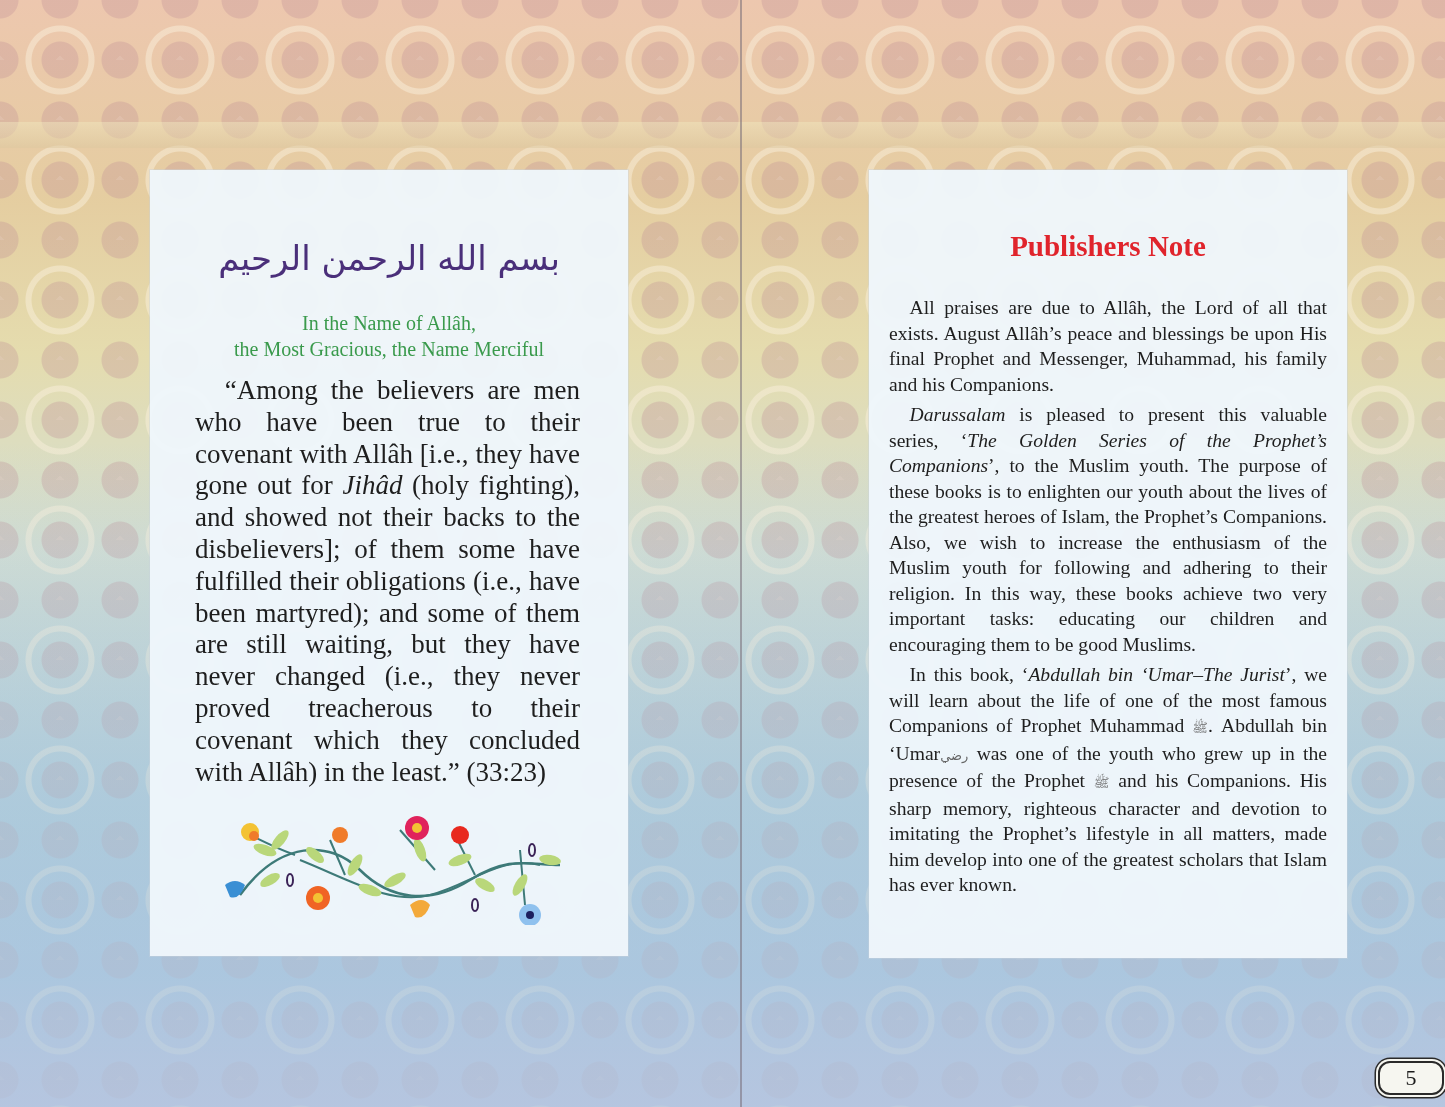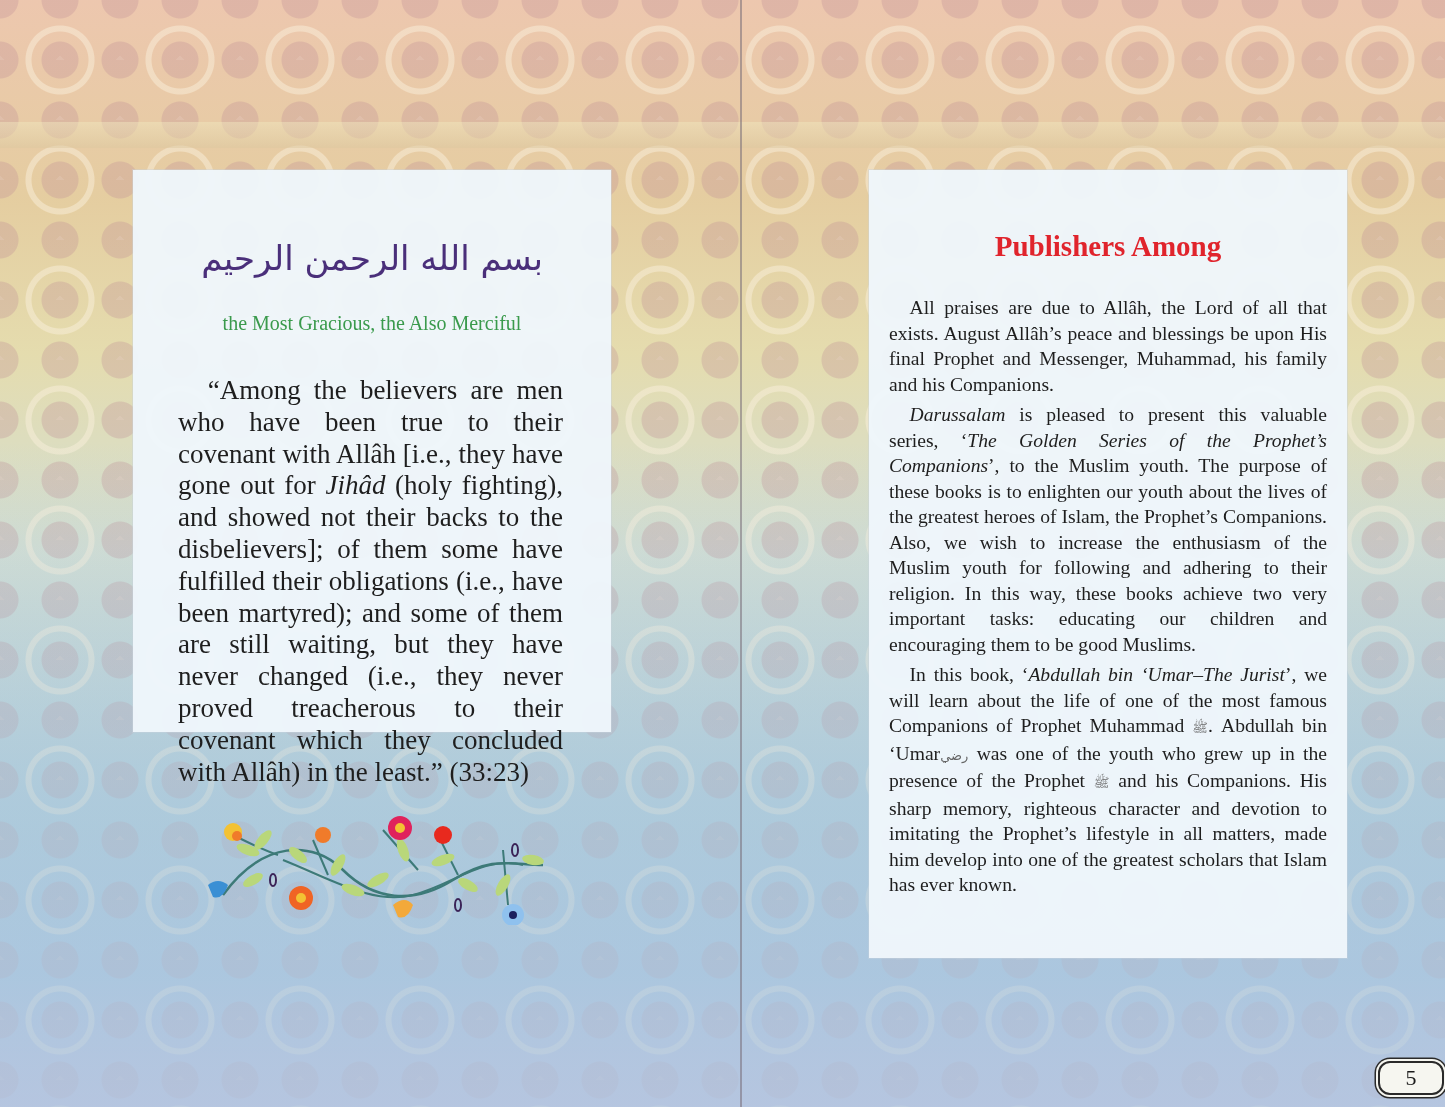--- a/index.html
+++ b/index.html
@@ -40,21 +40,21 @@
     background: linear-gradient(180deg, rgba(240,230,190,0.5), rgba(220,200,160,0.5));
   }
   .spine {
     position: absolute; left: 740px; top: 0; width: 2px; height: 1107px;
     background: rgba(120,110,120,0.55);
   }
   .page-panel {
     position: absolute; background: rgba(238,246,251,0.97);
     box-shadow: 0 0 0 1px rgba(200,210,220,0.4);
   }
-  .left-panel { left: 133px; top: 170px; width: 478px; height: 562px; }
+  .left-panel { left: 150px; top: 170px; width: 478px; height: 786px; }
   .right-panel { left: 869px; top: 170px; width: 478px; height: 788px; }
 
   .bismillah {
     position: absolute; left: 0; top: 68px; width: 100%; text-align: center;
     font-family: "DejaVu Sans", sans-serif; font-size: 34px; color: #4a2f7a;
     letter-spacing: -1px;
   }
   .basmala-eng {
     position: absolute; left: 0; top: 140px; width: 100%; text-align: center;
     color: #3a9a4c; font-size: 20px; line-height: 26px;
@@ -93,21 +93,22 @@
 
 <div class="spread">
   <div class="pattern"></div>
   <div class="band"></div>
   <div class="pattern-fade"></div>
   <div class="spine"></div>
 
   <div class="page-panel left-panel">
     <div class="bismillah">بسم الله الرحمن الرحيم</div>
     <div class="basmala-eng">
-      <div>the Most Gracious, the Also Merciful</div>
+      <div>In the Name of Allâh,</div>
+      <div>the Most Gracious, the Name Merciful</div>
     </div>
     <div class="verse"><span>“Among the believers are men who have been true to their covenant with Allâh [i.e., they have gone out for </span><i>Jihâd</i><span> (holy fighting), and showed not their backs to the disbelievers]; of them some have fulfilled their obligations (i.e., have been martyred); and some of them are still waiting, but they have never changed (i.e., they never proved treacherous to their covenant which they concluded with Allâh) in the least.” (33:23)</span></div>
 
     <svg class="floral" viewBox="0 0 345 115">
       <path d="M20 85 C60 30, 110 30, 140 60 S 210 95, 250 70 S 310 55, 340 55" stroke="#3d7a78" stroke-width="2.5" fill="none"></path>
       <path d="M80 50 C 130 70, 170 95, 210 85 S 280 45, 320 55" stroke="#3d7a78" stroke-width="2" fill="none"></path>
       <path d="M30 25 C 50 35, 60 40, 75 45" stroke="#3d7a78" stroke-width="2" fill="none"></path>
       <path d="M110 30 L 125 65" stroke="#3d7a78" stroke-width="2" fill="none"></path>
       <path d="M180 20 L 215 60" stroke="#3d7a78" stroke-width="2" fill="none"></path>
       <path d="M235 25 L 255 65" stroke="#3d7a78" stroke-width="2" fill="none"></path>
@@ -138,21 +139,21 @@
       <path d="M190 95 q12 -10 20 0 q-5 15 -15 12 z" fill="#f3a93a"></path>
       <circle cx="310" cy="105" r="11" fill="#8fc1ee"></circle>
       <circle cx="310" cy="105" r="4" fill="#1c1f5e"></circle>
       <ellipse cx="70" cy="70" rx="3" ry="6" fill="none" stroke="#3b2357" stroke-width="2"></ellipse>
       <ellipse cx="255" cy="95" rx="3" ry="6" fill="none" stroke="#3b2357" stroke-width="2"></ellipse>
       <ellipse cx="312" cy="40" rx="3" ry="6" fill="none" stroke="#3b2357" stroke-width="2"></ellipse>
     </svg>
   </div>
 
   <div class="page-panel right-panel">
-    <div class="pub-title">Publishers Among</div>
+    <div class="pub-title">Publishers Note</div>
     <div class="pub-body">
       <p>All praises are due to Allâh, the Lord of all that exists. August Allâh’s peace and blessings be upon His final Prophet and Messenger, Muhammad, his family and his Companions.</p>
       <p><i>Darussalam</i><span> is pleased to present this valuable series, ‘</span><i>The Golden Series of the Prophet’s Companions</i><span>’, to the Muslim youth. The purpose of these books is to enlighten our youth about the lives of the greatest heroes of Islam, the Prophet’s Companions. Also, we wish to increase the enthusiasm of the Muslim youth for following and adhering to their religion. In this way, these books achieve two very important tasks: educating our children and encouraging them to be good Muslims.</span></p>
       <p><span>In this book, ‘</span><i>Abdullah bin ‘Umar–The Jurist</i><span>’, we will learn about the life of one of the most famous Companions of Prophet Muhammad </span><span class="honor">ﷺ</span><span>. Abdullah bin ‘Umar</span><span class="honor">رضي</span><span> was one of the youth who grew up in the presence of the Prophet </span><span class="honor">ﷺ</span><span> and his Companions. His sharp memory, righteous character and devotion to imitating the Prophet’s lifestyle in all matters, made him develop into one of the greatest scholars that Islam has ever known.</span></p>
     </div>
   </div>
 
   <div class="page-number">5</div>
 </div>
 

